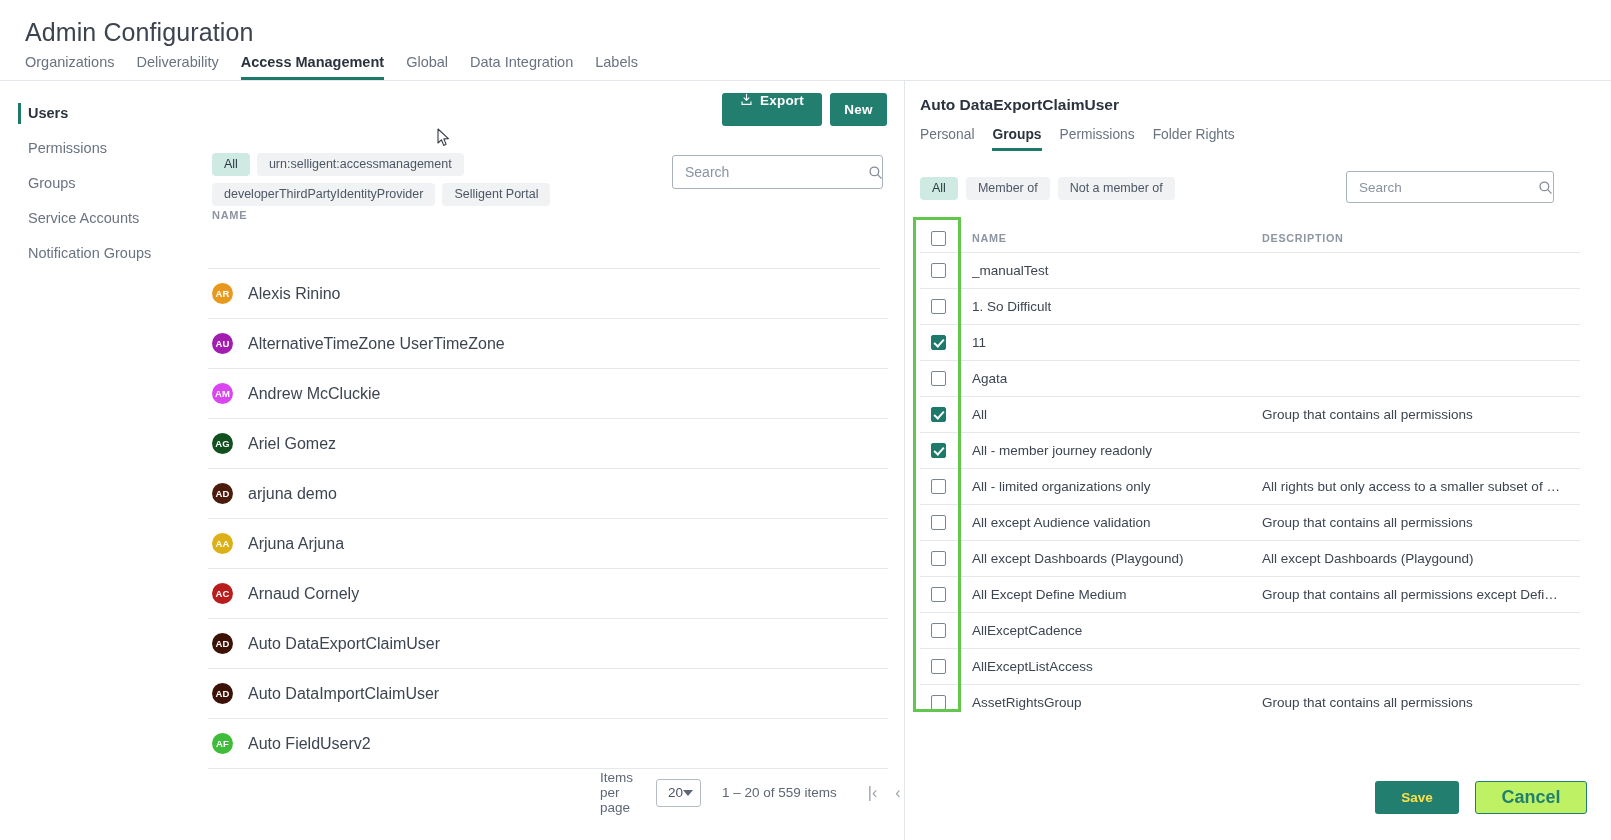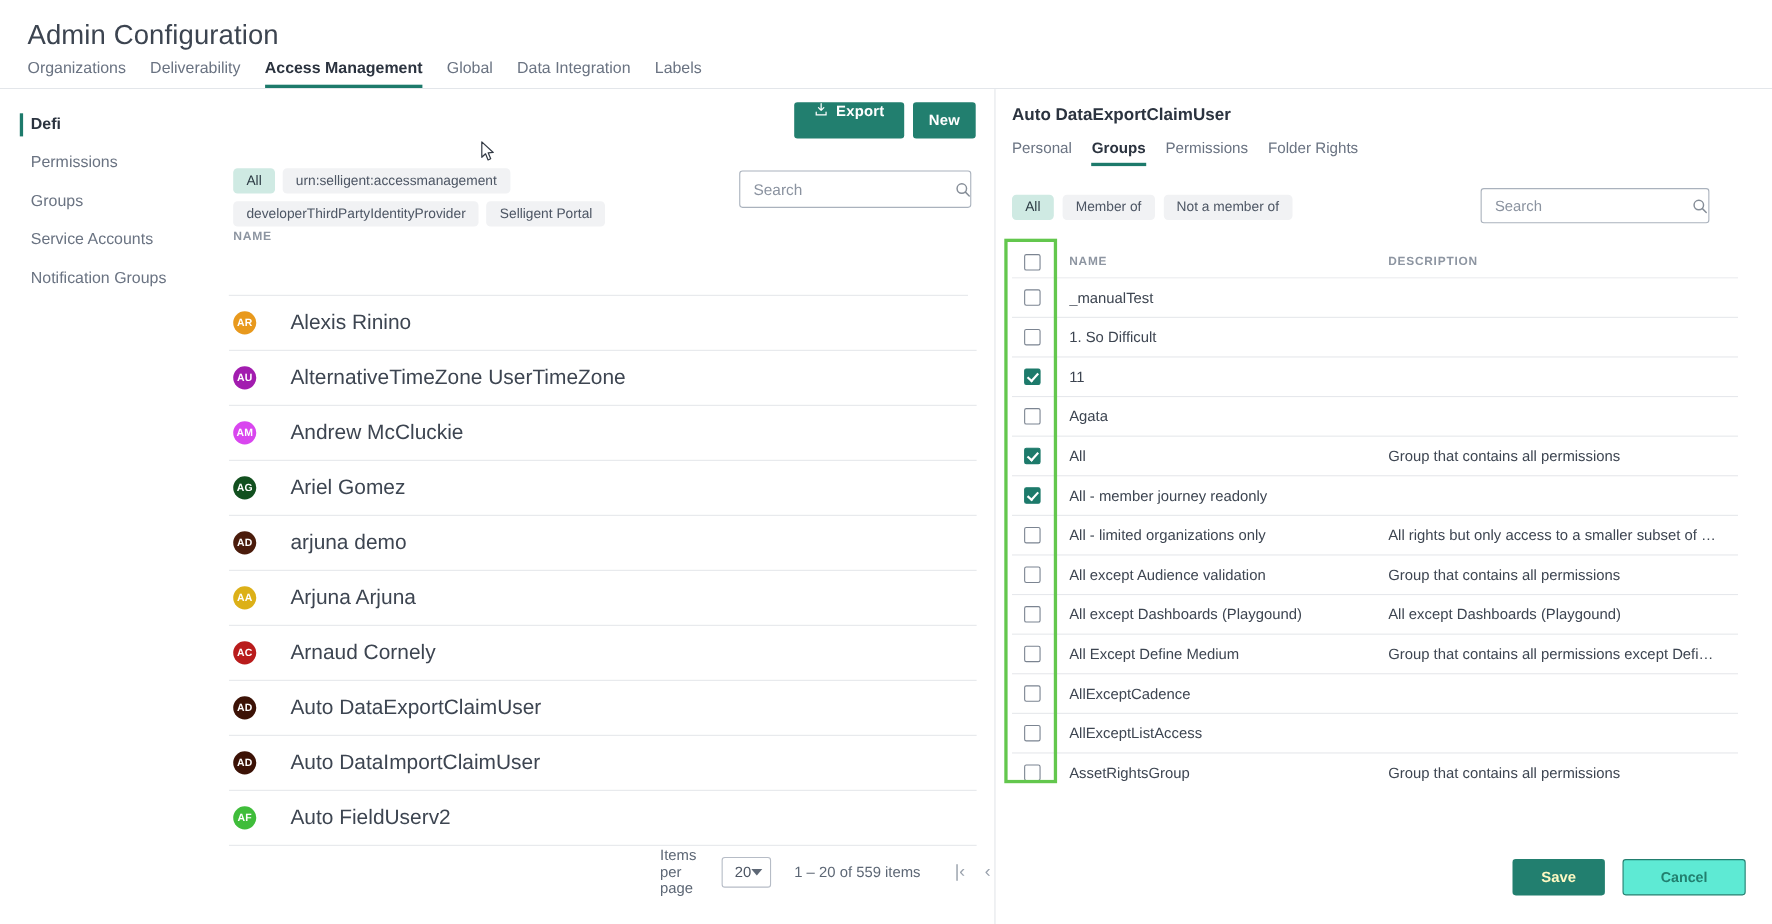--- a/index.html
+++ b/index.html
@@ -95,21 +95,21 @@
   }
   .user-row {
     position: relative; height: 50px; display: flex; align-items: center;
     border-bottom: 1px solid #e6e8ec; padding-left: 4px; cursor: pointer;
   }
   .avatar {
     width: 21px; height: 21px; border-radius: 50%; flex: 0 0 auto;
     color: #fff; font-size: 9.5px; font-weight: 700; letter-spacing: .2px;
     display: flex; align-items: center; justify-content: center;
   }
-  .user-name { margin-left: 31px; font-size: 19px; color: #3d4551; }
+  .user-name { margin-left: 15px; font-size: 16px; color: #3d4551; }
 
   .list-scroll {
     position: absolute; left: 876px; top: 418px; width: 5px; height: 300px;
     background: #c9cdd4; border-radius: 3px;
   }
 
   .pager {
     position: absolute; display: flex; align-items: center; gap: 11px;
     font-size: 13.5px; color: #5d6775;
   }
@@ -167,29 +167,29 @@
 
   .grid-rows { position: absolute; left: 14px; top: 171px; width: 660px; height: 533px; overflow: hidden; }
   .grow {
     height: 36px; display: flex; align-items: center; border-top: 1px solid #e6e8ec;
     font-size: 13.5px; color: #3d4551;
   }
   .grow .c-name, .grow .c-desc { overflow: hidden; text-overflow: ellipsis; white-space: nowrap; padding-right: 12px; }
 
   .footer-btns { position: absolute; right: 24px; bottom: 26px; display: flex; gap: 16px; }
   .btn-save {
-    width: 84px; height: 33px; background: #227f6f; color: #fef9c3; border-radius: 3px;
+    width: 84px; height: 33px; background: #227f6f; color: #fde047; border-radius: 3px;
     display: flex; align-items: center; justify-content: center;
     font-size: 13.5px; font-weight: 700; cursor: pointer;
   }
   .btn-cancel {
-    width: 112px; height: 33px; background: #5eead4; color: #227f6f;
+    width: 112px; height: 33px; background: #bef264; color: #227f6f;
     border: 1px solid #227f6f; border-radius: 3px;
     display: flex; align-items: center; justify-content: center;
-    font-size: 13px; font-weight: 700; cursor: pointer;
+    font-size: 18px; font-weight: 700; cursor: pointer;
   }
 
   
   .cursor { position: absolute; left: 437px; top: 128px; z-index: 50; }
 </style>
 </head>
 <body>
 
 <div class="page">
 
@@ -198,21 +198,21 @@
       <div class="top-tab">Organizations</div>
       <div class="top-tab">Deliverability</div>
       <div class="top-tab active">Access Management</div>
       <div class="top-tab">Global</div>
       <div class="top-tab">Data Integration</div>
       <div class="top-tab">Labels</div>
     </div>
   <div class="header-rule"></div>
 
   <div class="sidebar" id="sidebar">
-      <div class="side-item active">Defi</div>
+      <div class="side-item active">Users</div>
       <div class="side-item">Permissions</div>
       <div class="side-item">Groups</div>
       <div class="side-item">Service Accounts</div>
       <div class="side-item">Notification Groups</div>
     </div>
 
   <div class="list-panel">
 
     <div class="list-actions">
       <button class="btn btn-primary">

